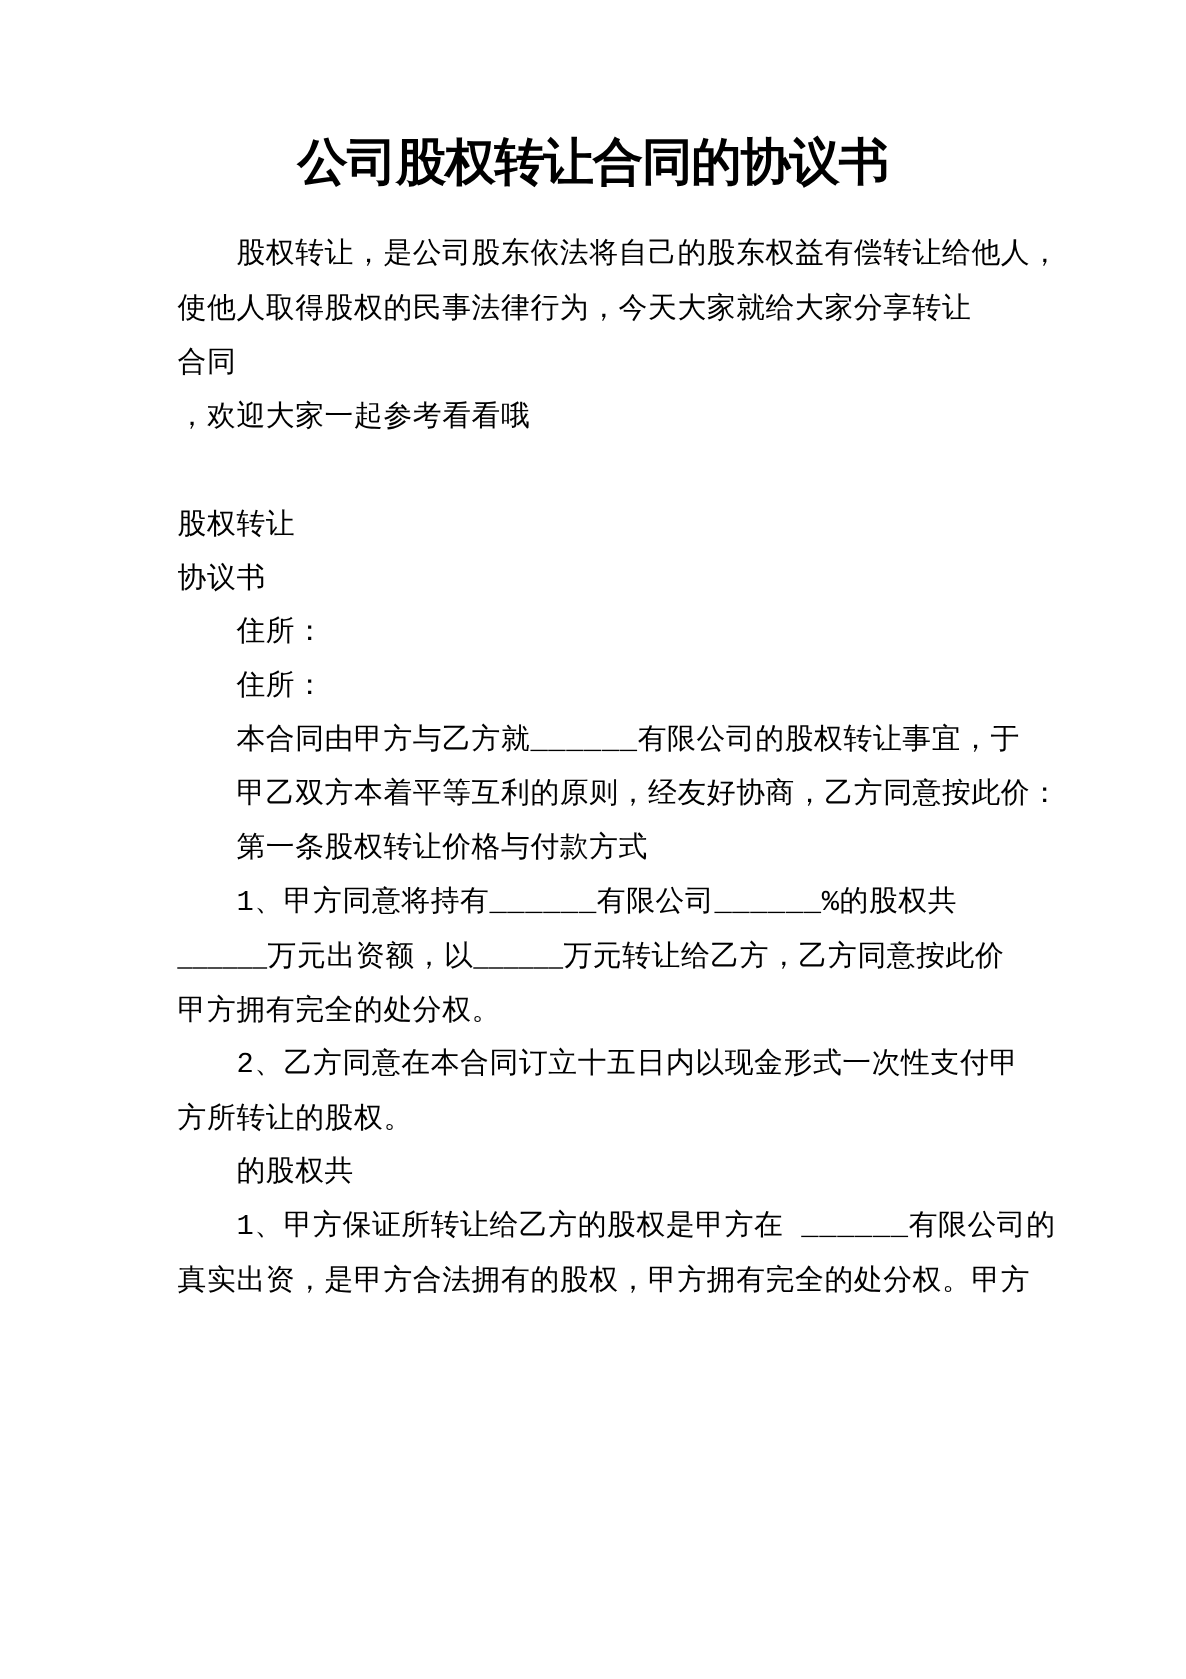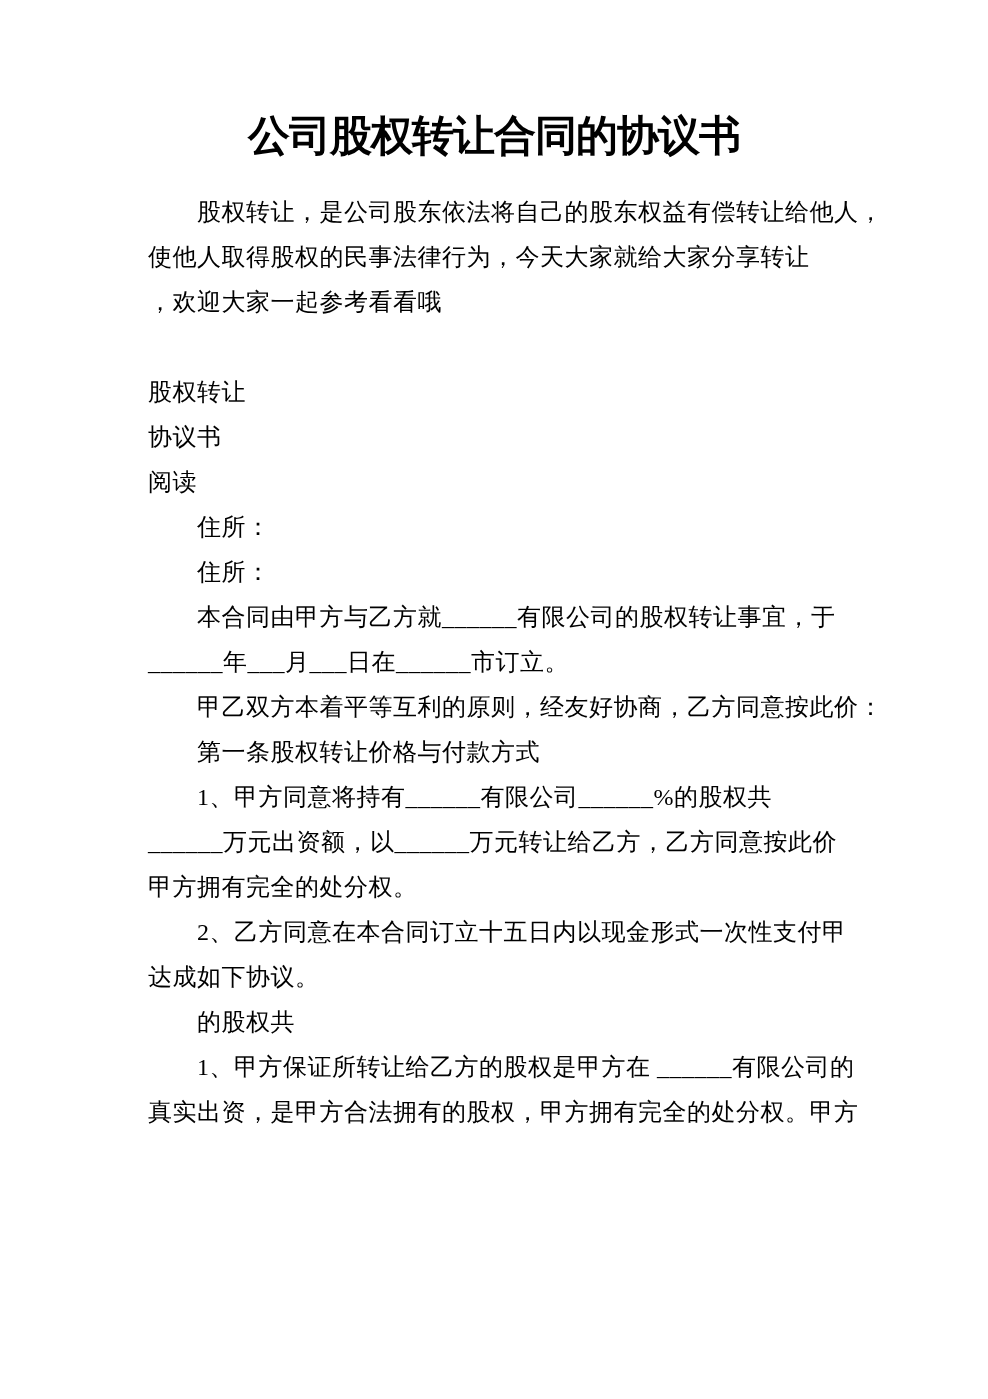--- a/index.html
+++ b/index.html
@@ -38,46 +38,46 @@
   .doc-line {
     height: 45px;
     line-height: 45px;
     font-size: 24px;
     letter-spacing: 0.5px;
     white-space: pre;
     overflow: visible;
   }
   .doc-line.indent {
     padding-left: 49px;
+    font-family: Liberation Mono, monospace;
   }
   .doc-line.blank {
     
   }
 </style>
 </head>
 <body>
 
 <div class="page">
   <h1 class="doc-title">公司股权转让合同的协议书</h1>
   <div class="doc-body" id="doc-body">
       <div class="doc-line indent">股权转让，是公司股东依法将自己的股东权益有偿转让给他人，</div>
       <div class="doc-line">使他人取得股权的民事法律行为，今天大家就给大家分享转让</div>
+      <div class="doc-line">合同</div>
       <div class="doc-line">，欢迎大家一起参考看看哦</div>
       <div class="doc-line blank"></div>
       <div class="doc-line">股权转让</div>
       <div class="doc-line">协议书</div>
-      <div class="doc-line">阅读</div>
       <div class="doc-line indent">住所：</div>
       <div class="doc-line indent">住所：</div>
       <div class="doc-line indent">本合同由甲方与乙方就______有限公司的股权转让事宜，于</div>
-      <div class="doc-line">______年___月___日在______市订立。</div>
       <div class="doc-line indent">甲乙双方本着平等互利的原则，经友好协商，乙方同意按此价：</div>
       <div class="doc-line indent">第一条股权转让价格与付款方式</div>
       <div class="doc-line indent">1、甲方同意将持有______有限公司______%的股权共</div>
       <div class="doc-line">______万元出资额，以______万元转让给乙方，乙方同意按此价</div>
       <div class="doc-line">甲方拥有完全的处分权。</div>
       <div class="doc-line indent">2、乙方同意在本合同订立十五日内以现金形式一次性支付甲</div>
-      <div class="doc-line">达成如下协议。</div>
+      <div class="doc-line">方所转让的股权。</div>
       <div class="doc-line indent">的股权共</div>
       <div class="doc-line indent">1、甲方保证所转让给乙方的股权是甲方在 ______有限公司的</div>
       <div class="doc-line">真实出资，是甲方合法拥有的股权，甲方拥有完全的处分权。甲方</div>
     </div>
 </div>
 
 </body></html>

